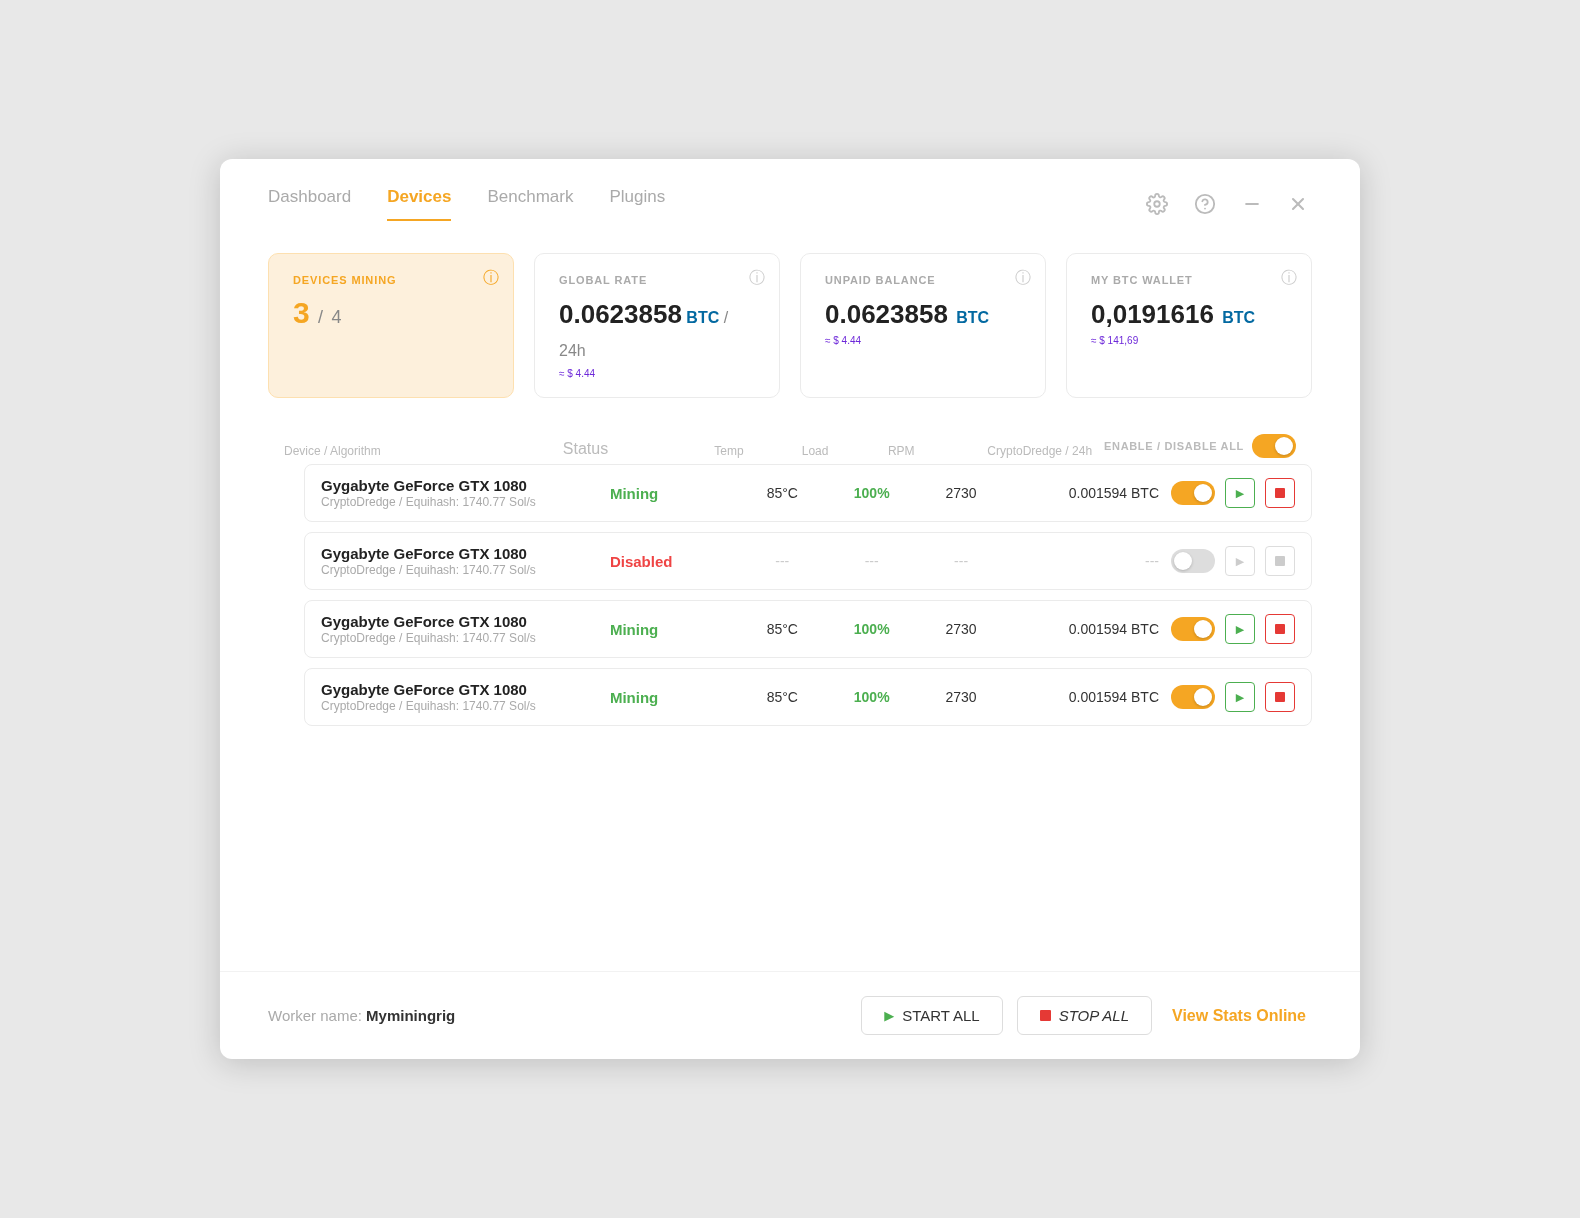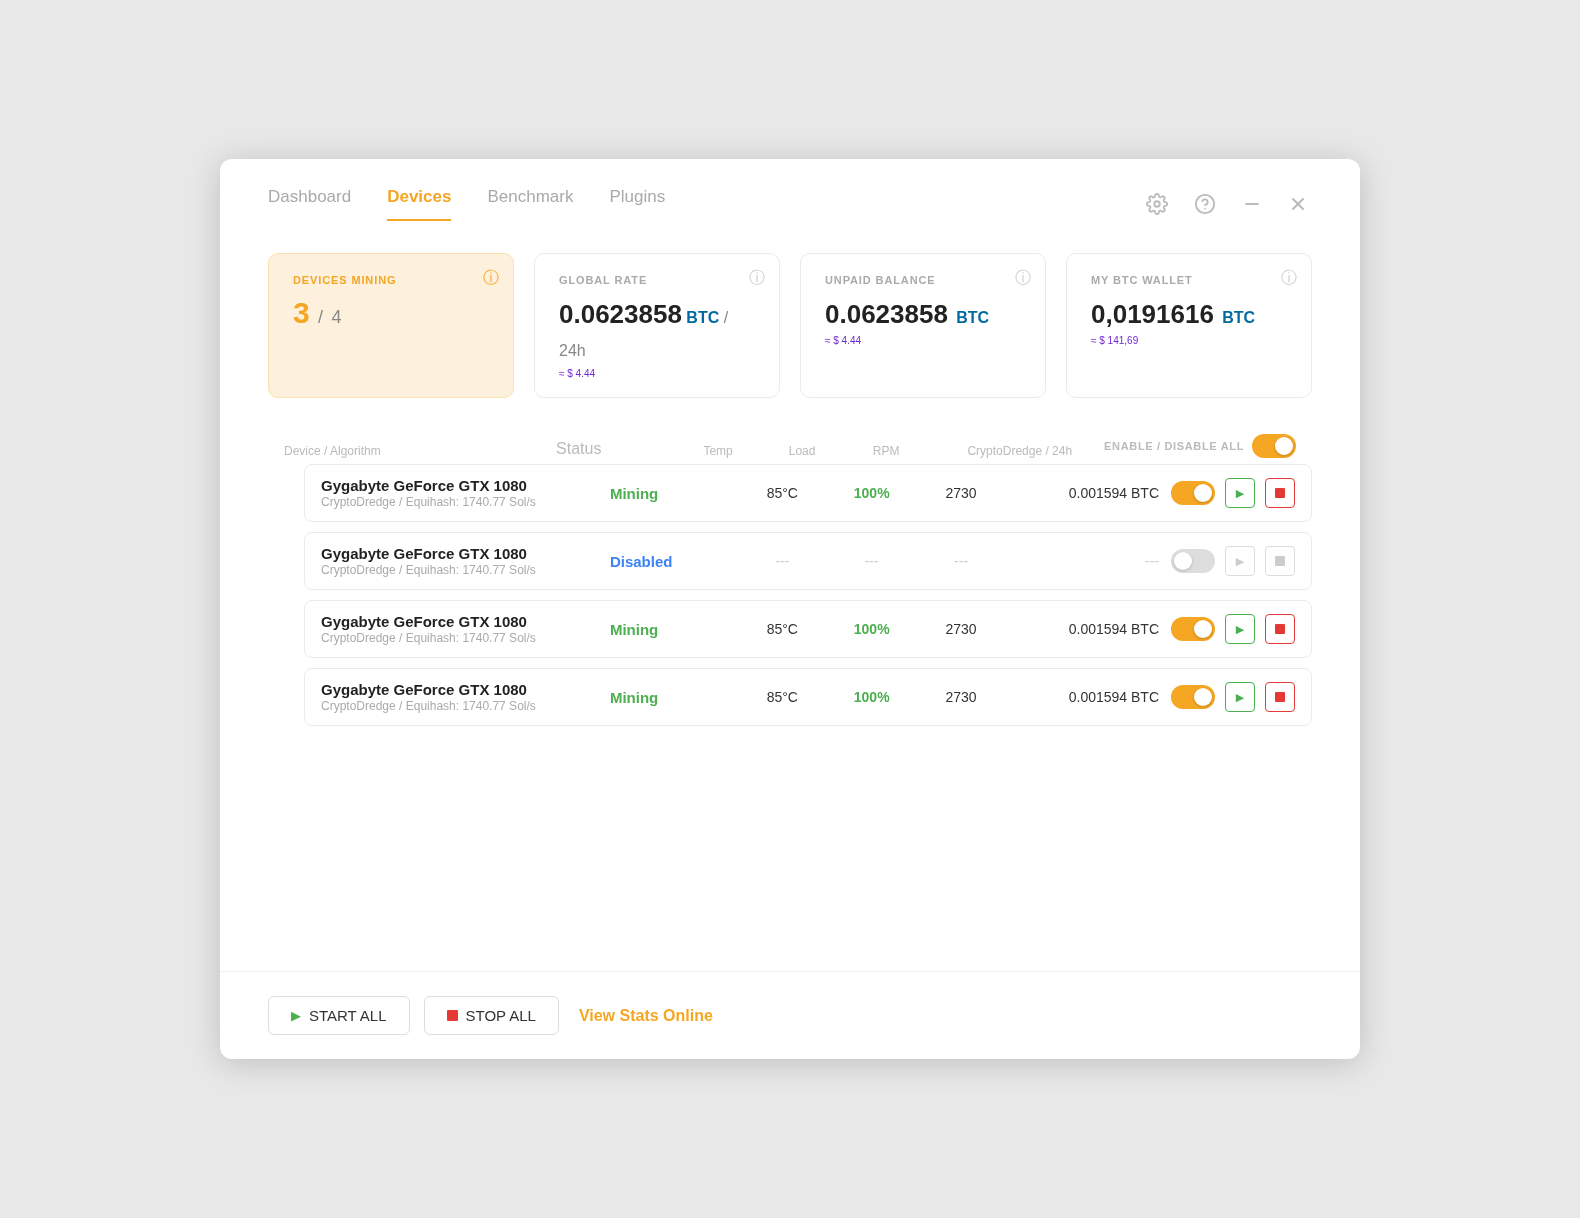--- a/index.html
+++ b/index.html
@@ -182,21 +182,21 @@
       color: #aaa;
       margin-top: 1px;
     }
     .device-status-col {
       flex: 1;
       font-size: 15px;
       font-weight: 600;
       padding-left: 8px;
     }
     .status-mining { color: #4CAF50; }
-    .status-disabled { color: #3b82f6; }
+    .status-disabled { color: #ef4444; }
     .device-data-col {
       flex: 0.7;
       font-size: 14px;
       color: #333;
       text-align: center;
     }
     .device-data-col.green { color: #4CAF50; font-weight: 600; }
     .device-data-col.muted { color: #ccc; }
     .device-profit-col {
       flex: 1.2;
@@ -281,20 +281,21 @@
       border: 1.5px solid #ddd;
       background: #fff;
       border-radius: 6px;
       padding: 10px 22px;
       font-size: 15px;
       cursor: pointer;
       display: flex;
       align-items: center;
       gap: 8px;
       color: #333;
+      font-style: italic;
     }
     .btn-stop-all .btn-stop-sq {
       width: 11px; height: 11px;
       background: #e53935;
       border-radius: 1px;
       display: inline-block;
     }
     .btn-view-stats {
       background: none;
       border: none;
@@ -388,21 +389,21 @@
     </div>
 
     <div style="display:flex;align-items:flex-end;padding:0 16px 6px 16px;">
       <div style="flex:2.2;font-size:12px;color:#bbb;">Device / Algorithm</div>
       <div style="flex:1;font-size:16px;color:#bbb;padding-left:8px;">Status</div>
       <div style="flex:0.7;font-size:12px;color:#bbb;text-align:center;">Temp</div>
       <div style="flex:0.7;font-size:12px;color:#bbb;text-align:center;">Load</div>
       <div style="flex:0.7;font-size:12px;color:#bbb;text-align:center;">RPM</div>
       <div style="flex:1.2;font-size:12px;color:#bbb;text-align:right;padding-right:12px;">CryptoDredge / 24h</div>
       <div style="display:flex;align-items:center;gap:8px;flex:0 0 auto;">
-        <span style="font-size:11px;color:#bbb;letter-spacing:0.06em;font-weight:600;margin-left:20px;">ENABLE / DISABLE ALL</span>
+        <span style="font-size:11px;color:#bbb;letter-spacing:0.06em;font-weight:600;">ENABLE / DISABLE ALL</span>
         <div class="toggle-switch">
           <div class="knob"></div>
         </div>
       </div>
     </div>
 
     <div>
 
       <div class="device-row-wrapper">
         <div class="device-row">
@@ -500,20 +501,23 @@
             <div class="stop-btn active">
               <div class="stop-icon"></div>
             </div>
           </div>
         </div>
       </div>
     </div>
   </div>
 
   <div class="footer">
+    <div class="worker-name">
+      <span>Worker name: </span><strong>Myminingrig</strong>
+    </div>
     <div class="footer-btns">
       <button class="btn-start-all">
         <span class="btn-play">▶</span>
         <span>START ALL</span>
       </button>
       <button class="btn-stop-all">
         <span class="btn-stop-sq"></span>
         <span>STOP ALL</span>
       </button>
       <button class="btn-view-stats">View Stats Online</button>

